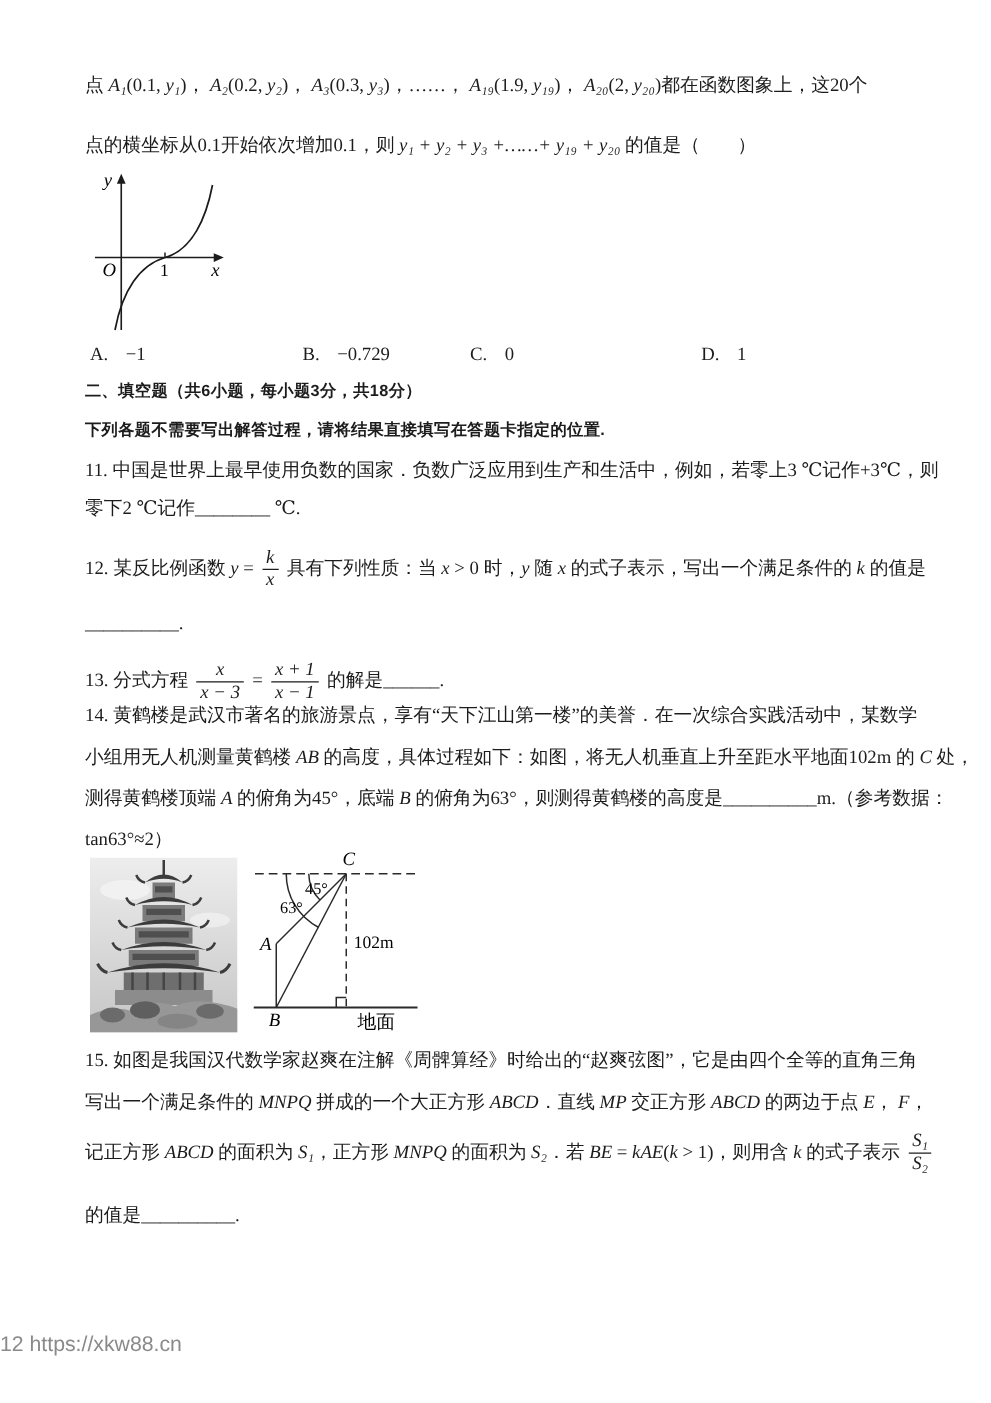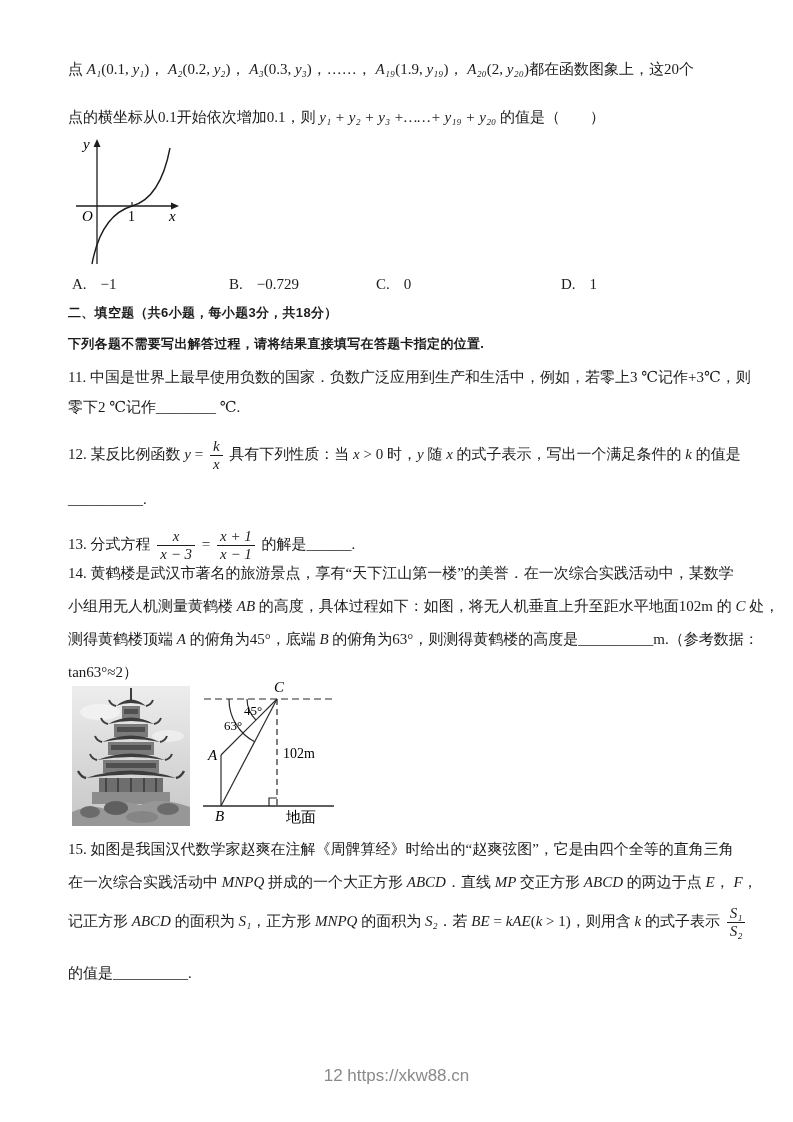--- a/index.html
+++ b/index.html
@@ -16,21 +16,21 @@
   .v { font-style:italic;text-align:center; }
   .frac {
     display:inline-flex; flex-direction:column; text-align:center;
     vertical-align:middle; margin:0 3px; line-height:1.15; font-style:italic;
   }
   .fn { border-bottom:1px solid #1c1c1c; padding:0 3px; }
   .fd { padding:0 3px; }
   .opt { position:absolute; font-size:15px; }
   .opt .val { margin-left:14px; }
   .footer {
-    position:absolute; top:1066px; left:0; width:793px; text-align:center;
+    position:absolute; top:1066px; left:0; width:793px; text-align:left;
     font-family:"Liberation Sans","DejaVu Sans",sans-serif;
     font-size:17px; color:#8a8a8a;
   }
   svg { position:absolute; }
   svg text { font-family:"Liberation Serif","DejaVu Serif",serif; }
   .diag-stroke { stroke:#2a2a2a; stroke-width:1.2; fill:none; }
 </style>
 </head>
 <body>
 
@@ -49,21 +49,21 @@
     </g>
     <path d="M 22,128 C 28,96 42,76 62,70 C 84,64 95,38 100,12" fill="none" stroke="#1c1c1c" stroke-width="1.4"></path>
     <text x="13" y="13" font-size="15" font-style="italic">y</text>
     <text x="12" y="85" font-size="15" font-style="italic">O</text>
     <text x="58" y="85" font-size="14">1</text>
     <text x="99" y="85" font-size="15" font-style="italic">x</text>
   </svg>
 
   <div style="position:absolute;top:276px;left:0;width:793px;height:24px">
     <span class="opt" style="left:72px"><span>A.</span><span class="val">−1</span></span>
-    <span class="opt" style="left:229px"><span>B.</span><span class="val">−0.729</span></span>
+    <span class="opt" style="left:242px"><span>B.</span><span class="val">−0.729</span></span>
     <span class="opt" style="left:376px"><span>C.</span><span class="val">0</span></span>
     <span class="opt" style="left:561px"><span>D.</span><span class="val">1</span></span>
   </div>
 
   <div class="line hei" style="top:303px">二、填空题（共6小题，每小题3分，共18分）</div>
   <div class="line hei" style="top:334px">下列各题不需要写出解答过程，请将结果直接填写在答题卡指定的位置.</div>
 
   <div class="line" style="top:366px">11. 中国是世界上最早使用负数的国家．负数广泛应用到生产和生活中，例如，若零上3 ℃记作+3℃，则</div>
   <div class="line" style="top:396px">零下2 ℃记作________ ℃.</div>
 
@@ -158,21 +158,21 @@
     <text x="78" y="14" font-size="15" font-style="italic">C</text>
     <text x="12" y="82" font-size="15" font-style="italic">A</text>
     <text x="19" y="143" font-size="15" font-style="italic">B</text>
     <text x="48" y="37" font-size="13">45°</text>
     <text x="28" y="52" font-size="13">63°</text>
     <text x="87" y="80" font-size="14">102m</text>
     <text x="90" y="144" font-size="15">地面</text>
   </svg>
 
   <div class="line" style="top:838px">15. 如图是我国汉代数学家赵爽在注解《周髀算经》时给出的“赵爽弦图”，它是由四个全等的直角三角</div>
-  <div class="line" style="top:871px"><span>在一次综合实践活动中 </span><span class="v">MNPQ</span><span> 拼成的一个大正方形 </span><span class="v">ABCD</span><span>．直线 </span><span class="v">MP</span><span> 交正方形 </span><span class="v">ABCD</span><span> 的两边于点 </span><span class="v">E</span><span>， </span><span class="v">F</span><span>，</span></div>
+  <div class="line" style="top:871px"><span>写出一个满足条件的 </span><span class="v">MNPQ</span><span> 拼成的一个大正方形 </span><span class="v">ABCD</span><span>．直线 </span><span class="v">MP</span><span> 交正方形 </span><span class="v">ABCD</span><span> 的两边于点 </span><span class="v">E</span><span>， </span><span class="v">F</span><span>，</span></div>
   <div class="line" style="top:905px"><span>记正方形 </span><span class="v">ABCD</span><span> 的面积为 </span><span class="v">S₁</span><span>，正方形 </span><span class="v">MNPQ</span><span> 的面积为 </span><span class="v">S₂</span><span>．若 </span><span class="v">BE</span><span> = </span><span class="v">kAE</span><span>(</span><span class="v">k</span><span> &gt; 1)，则用含 </span><span class="v">k</span><span> 的式子表示 </span><span class="frac">
         <span class="fn">S₁</span>
         <span class="fd">S₂</span>
       </span></div>
   <div class="line" style="top:962px">的值是__________.</div>
 
   <div class="footer">12 https://xkw88.cn</div>
 
 </div>
 

